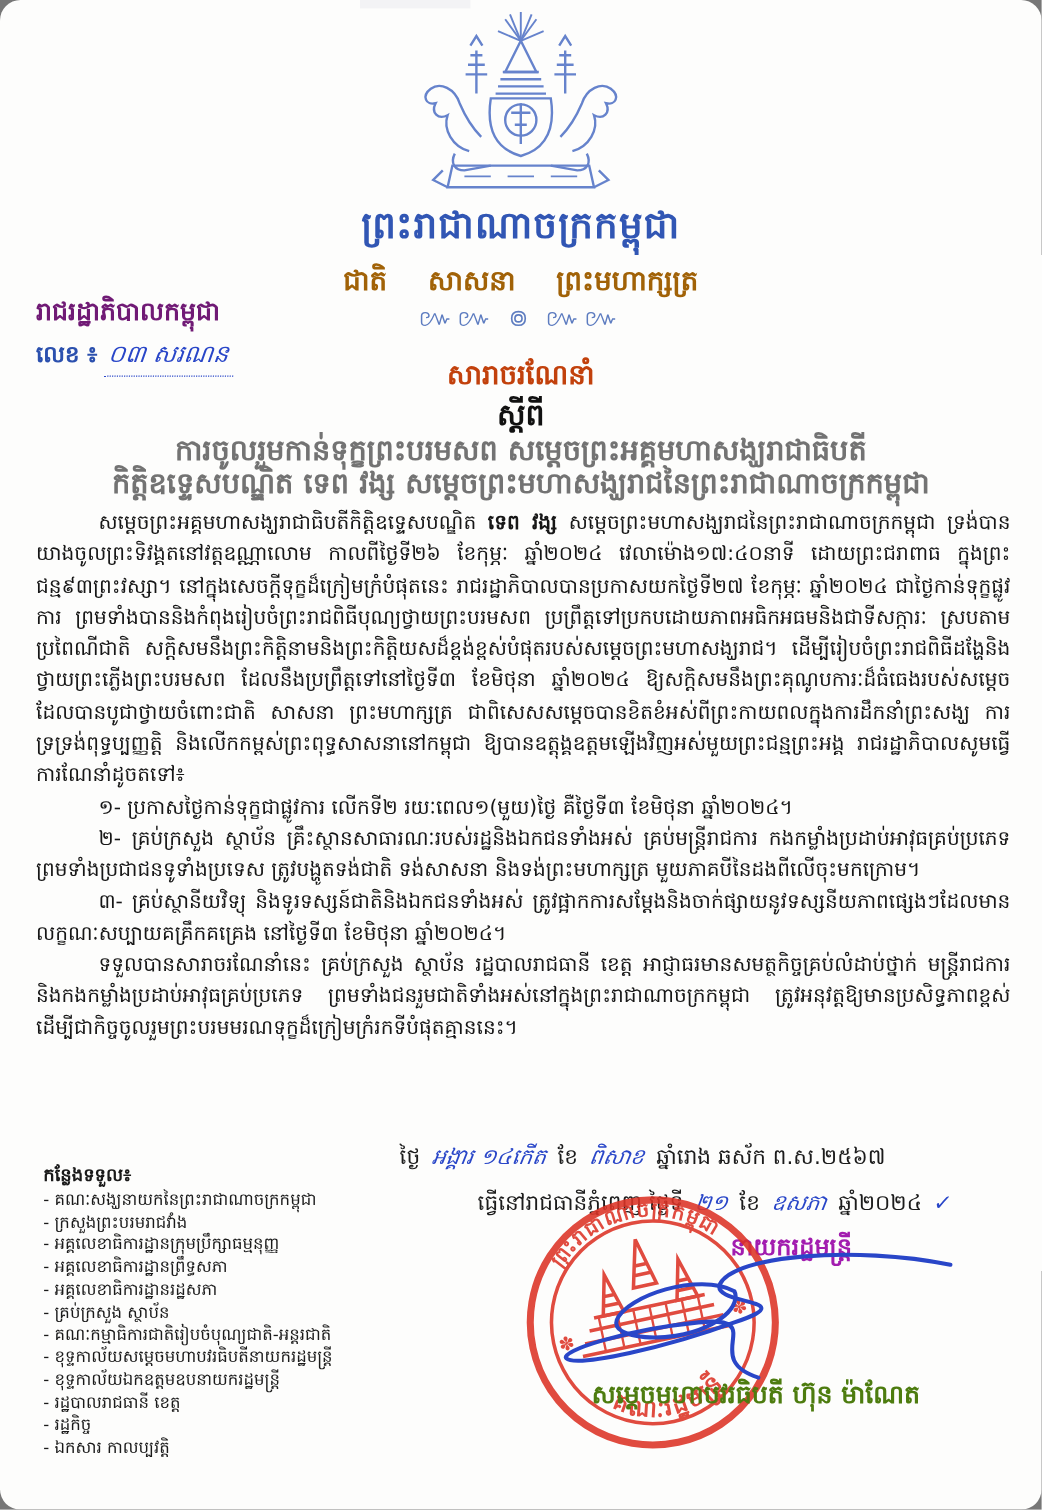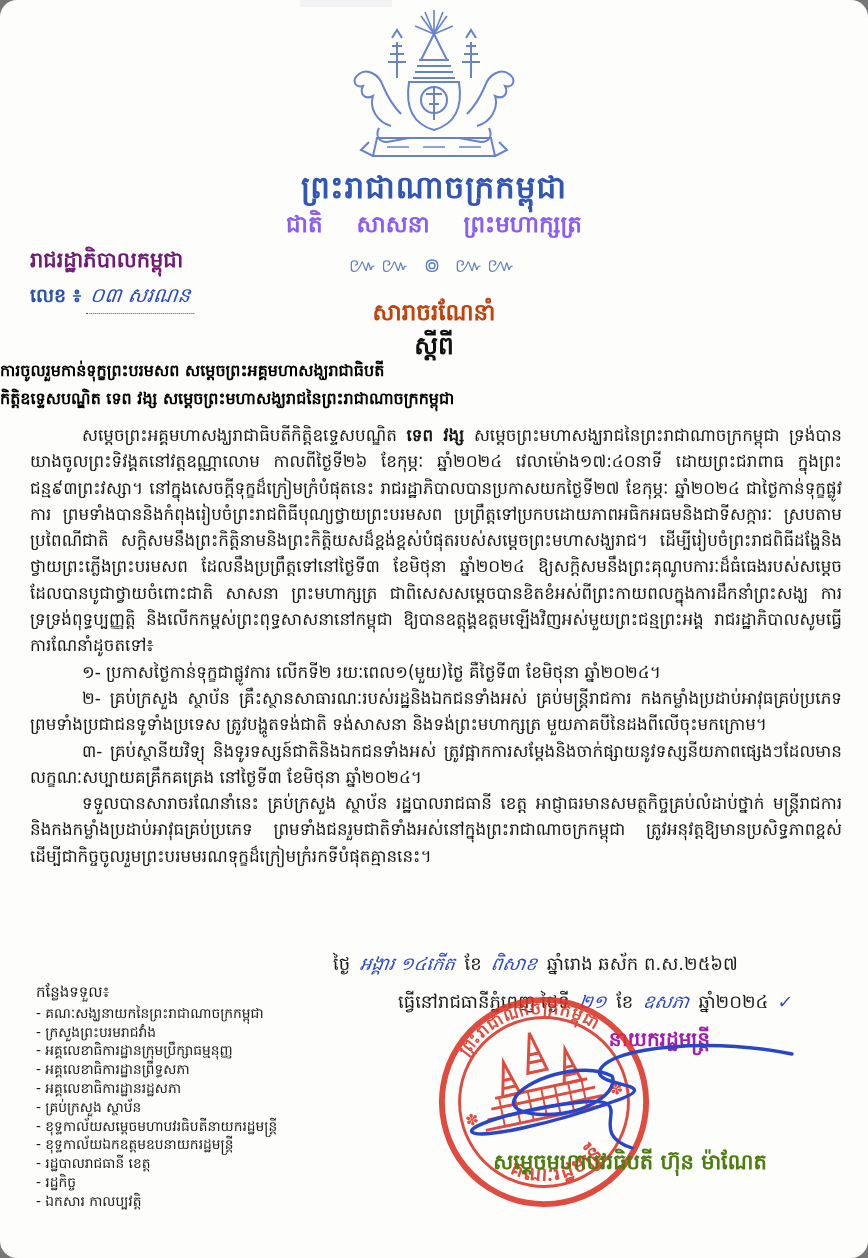--- a/index.html
+++ b/index.html
@@ -10,41 +10,41 @@
   }
   .scan-artifact { position:absolute; left:300px; top:0; width:92px; height:7px; background:#f3f3f5; }
 
   
   .emblem { position:absolute; left:50%; top:8px; transform:translateX(-50%); }
   .kingdom {
     position:absolute; top:168px; width:100%; text-align:center;
     font-size:31px; font-weight:bold; color:#3156b4; letter-spacing:1px;
   }
   .motto {
-    position:absolute; top:210px; width:100%; text-align:center;
-    font-size:23px; font-weight:bold; color:#8b5cf6; word-spacing:26px;
+    position:absolute; top:220px; width:100%; text-align:center;
+    font-size:23px; font-weight:bold; color:#a16207; word-spacing:26px;
   }
   .org-name {
     position:absolute; left:30px; top:246px;
     font-size:21px; font-weight:bold; color:#701a75;
   }
   .doc-no { position:absolute; left:30px; top:282px; font-size:19px; color:#2b50ae; font-weight:bold; }
   .doc-no .hand {
     font-weight:normal; font-style:italic; color:#2946c8; font-size:20px;
     border-bottom:1.5px dotted #2946c8; padding:0 6px 1px 2px; transform:skewX(-6deg); display:inline-block;
   }
   .ornament {
     position:absolute; top:252px; left:0; width:100%; text-align:center;
     color:#5d7cc0; font-size:20px; letter-spacing:4px;
   }
 
   
   .doc-title { position:absolute; top:298px; width:100%; text-align:center; font-size:23px; font-weight:bold; color:#c2410c; }
   .doc-about { position:absolute; top:330px; width:100%; text-align:center; font-size:25px; font-weight:bold; color:#111; }
-  .subject { position:absolute; width:100%; text-align:left; font-size:16px; font-weight:bold; color:#000000; }
+  .subject { position:absolute; width:100%; text-align:center; font-size:24px; font-weight:bold; color:#737373; }
   .subject.s1 { top:360px; }
   .subject.s2 { top:388px; }
 
   
   .body-text {
     position:absolute; left:30px; right:26px; top:422px;
     font-size:16.8px; line-height:26.3px; text-align:justify; color:#161616;
   }
   .body-text p { text-indent:52px; }
 
@@ -54,21 +54,21 @@
   .date-l1 { position:absolute; left:333px; top:4px; font-size:18px; white-space:nowrap; }
   .date-l2 { position:absolute; left:398px; top:42px; font-size:18px; white-space:nowrap; }
   .hand-ink { font-style:italic; color:#2946c8; transform:skewX(-8deg); display:inline-block; padding:0 4px; }
   .pm-role { position:absolute; left:430px; top:78px; width:280px; text-align:right; font-size:20px; font-weight:bold; color:#a21caf; z-index:1; }
   .pm-name { position:absolute; left:420px; top:200px; width:420px; text-align:center; font-size:21px; font-weight:bold; color:#4d7c0f; z-index:4; }
 
   .stamp { position:absolute; left:436px; top:46px; width:216px; height:216px; transform:rotate(-12deg); opacity:.88; z-index:2; }
   .signature { position:absolute; left:462px; top:88px; z-index:3; }
 
   .cc { position:absolute; left:36px; top:22px; font-size:13.8px; line-height:18.8px; color:#1a1a1a; }
-  .cc-header { font-weight:normal; font-size:15px; margin-bottom:2px;margin-top:13px; }
+  .cc-header { font-weight:bold; font-size:15px; margin-bottom:2px; }
   .cc ul { list-style:none; }
 </style>
 </head>
 <body>
 
 <div class="page">
 
   <div class="scan-artifact"></div>
 
   <div class="emblem">
@@ -186,20 +186,21 @@
 
     <div class="cc">
       <div class="cc-header">កន្លែងទទួល៖</div>
       <ul>
         <li>- គណៈសង្ឃនាយកនៃព្រះរាជាណាចក្រកម្ពុជា</li>
         <li>- ក្រសួងព្រះបរមរាជវាំង</li>
         <li>- អគ្គលេខាធិការដ្ឋានក្រុមប្រឹក្សាធម្មនុញ្ញ</li>
         <li>- អគ្គលេខាធិការដ្ឋានព្រឹទ្ធសភា</li>
         <li>- អគ្គលេខាធិការដ្ឋានរដ្ឋសភា</li>
         <li>- គ្រប់ក្រសួង ស្ថាប័ន</li>
+        <li>- គណៈកម្មាធិការជាតិរៀបចំបុណ្យជាតិ-អន្តរជាតិ</li>
         <li>- ខុទ្ទកាល័យសម្តេចមហាបវរធិបតីនាយករដ្ឋមន្ត្រី</li>
         <li>- ខុទ្ទកាល័យឯកឧត្តមឧបនាយករដ្ឋមន្ត្រី</li>
         <li>- រដ្ឋបាលរាជធានី ខេត្ត</li>
         <li>- រដ្ឋកិច្ច</li>
         <li>- ឯកសារ កាលប្បវត្តិ</li>
       </ul>
     </div>
 
   </div>
 </div>

